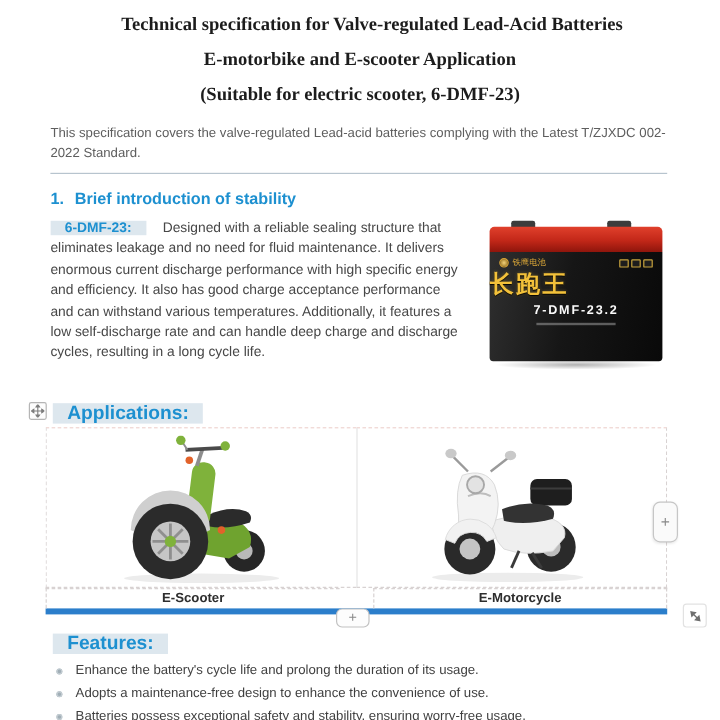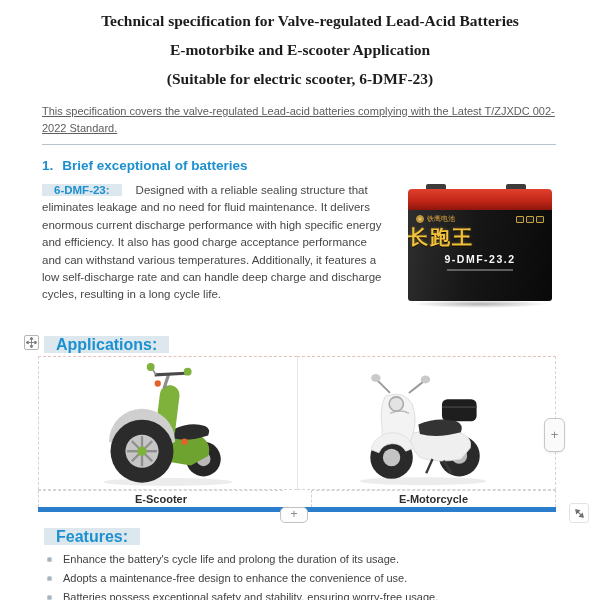--- a/index.html
+++ b/index.html
@@ -10,21 +10,21 @@
   }
   
   .title1, .title2, .title3 {
     font-family:"Liberation Serif", serif; text-align:center; color:#1c1c1c;
   }
   .title1 { padding-top:12px; font-size:15.5px; font-weight:600;padding-left:20px; }
   .title2 { margin-top:11px; font-size:15.5px; font-weight:600; }
   .title3 { margin-top:11px; font-size:15.5px; font-weight:800; }
   
   .intro {
-    margin:15px 42px 0 42px; font-size:11px; line-height:17px; color:#5e5e5e;text-decoration:underline;
+    margin:15px 42px 0 42px; font-size:11px; line-height:17px; color:#5e5e5e;
   }
   .rule { border:none; border-top:1px solid #b7c4ce; margin:7px 44px 0 42px; }
   
   .section-heading {
     margin:13px 0 0 42px; color:#1d90d0; font-size:13.5px; font-weight:bold;
   }
   .section-heading .num { margin-right:9px; }
   
   .intro-body { margin:9px 42px 0 42px; overflow:hidden; }
   .body-text { font-size:11.5px; line-height:17.4px; color:#474747; }
@@ -123,21 +123,21 @@
 
   <div class="title1">Technical specification for Valve-regulated Lead-Acid Batteries</div>
   <div class="title2">E-motorbike and E-scooter Application</div>
   <div class="title3">(Suitable for electric scooter, 6-DMF-23)</div>
 
   <p class="intro">This specification covers the valve-regulated Lead-acid batteries complying with the Latest T/ZJXDC 002-2022 Standard.</p>
 
   <hr class="rule">
 
   <div class="section-heading">
-    <span class="num">1.</span><span>Brief exceptional of batteries</span>
+    <span class="num">1.</span><span>Brief introduction of stability</span>
   </div>
 
   <div class="intro-body">
 
     <div class="battery">
       <div class="terminal left"></div>
       <div class="terminal right"></div>
       <div class="red-top"></div>
       <div class="bat-body">
         <div class="brand-row">
@@ -145,21 +145,21 @@
               <span class="emblem"></span>
               <span>铁鹰电池</span>
             </span>
           <span class="badges">
             <span class="badge"></span>
             <span class="badge"></span>
             <span class="badge"></span>
           </span>
         </div>
         <div class="bat-name">长跑王</div>
-        <div class="bat-model">9-DMF-23.2</div>
+        <div class="bat-model">7-DMF-23.2</div>
         <div class="bat-footline"></div>
       </div>
     </div>
 
     <p class="body-text">
       <span class="chip model-chip">6-DMF-23:</span><span>Designed with a reliable sealing structure that eliminates leakage and no need for fluid maintenance. It delivers enormous current discharge performance with high specific energy and efficiency. It also has good charge acceptance performance and can withstand various temperatures. Additionally, it features a low self-discharge rate and can handle deep charge and discharge cycles, resulting in a long cycle life.</span>
     </p>
   </div>
 
   <div class="applications">

